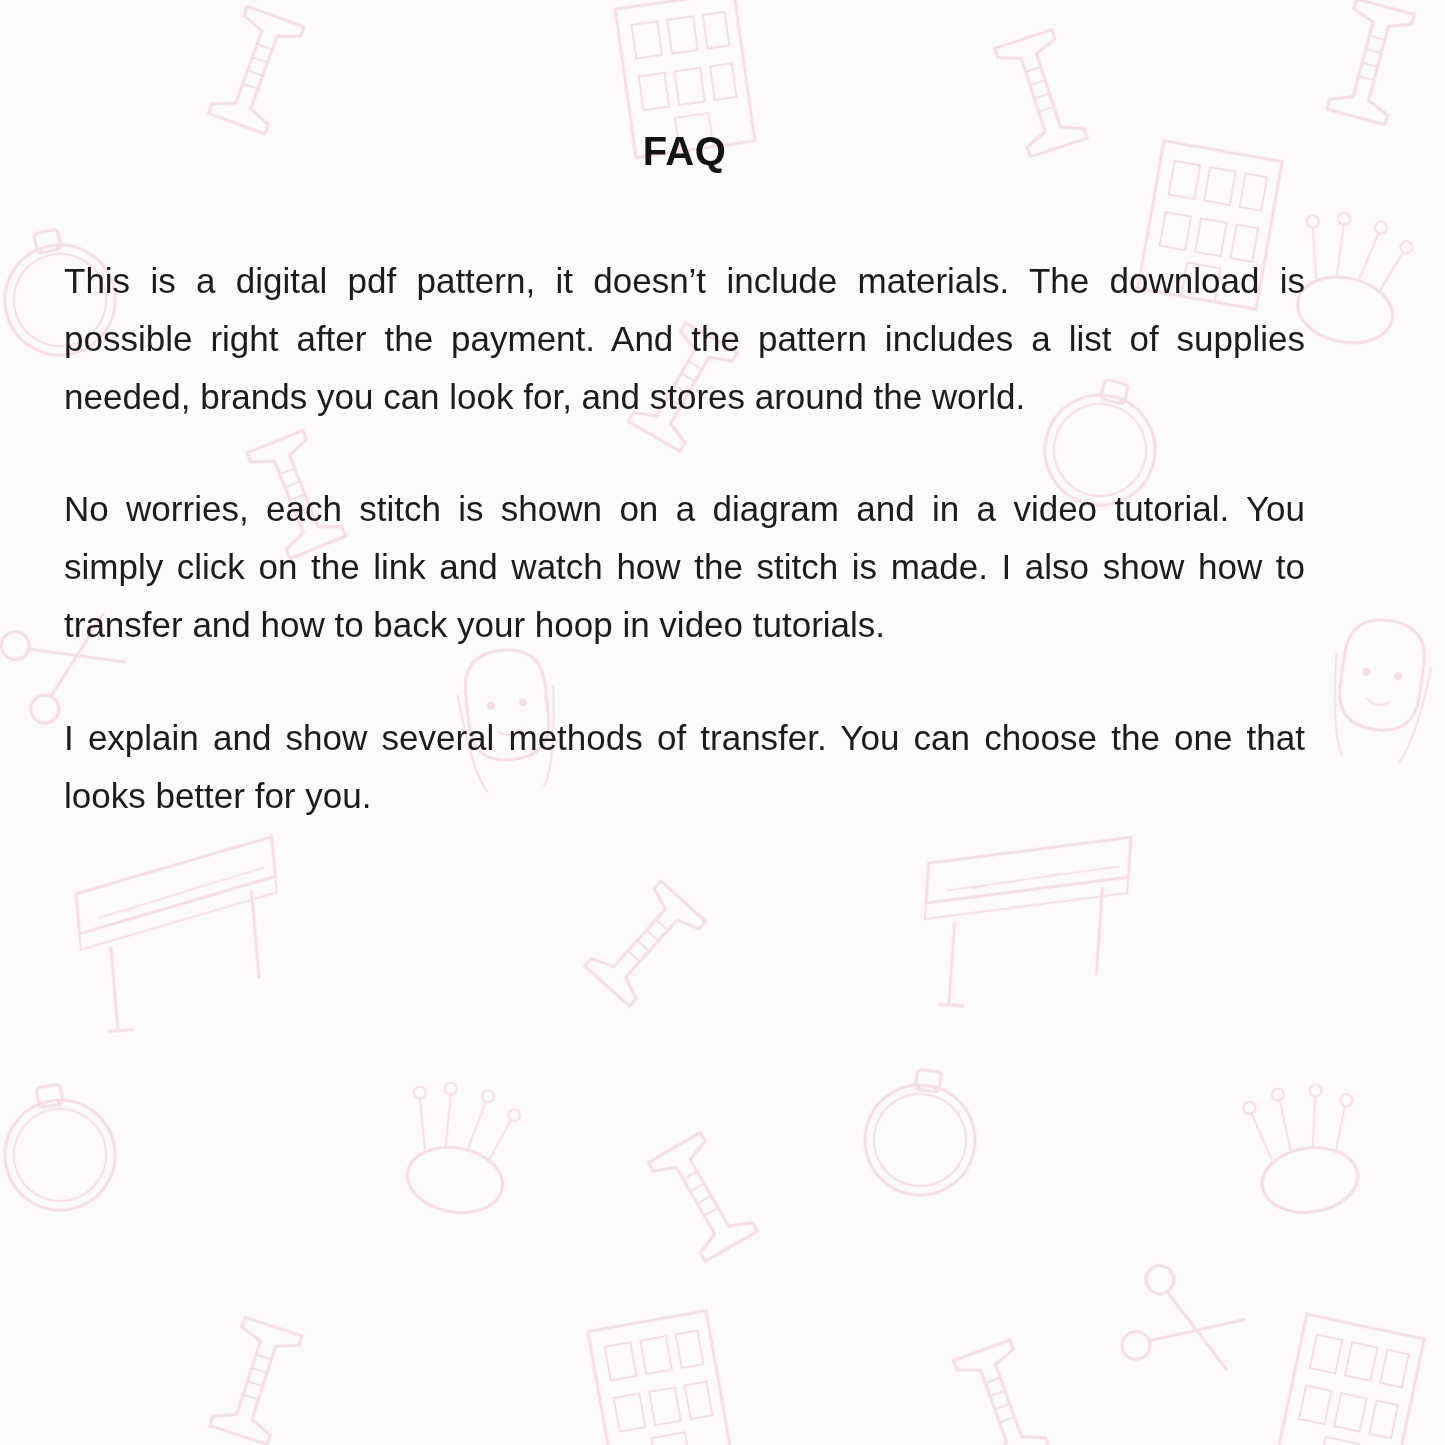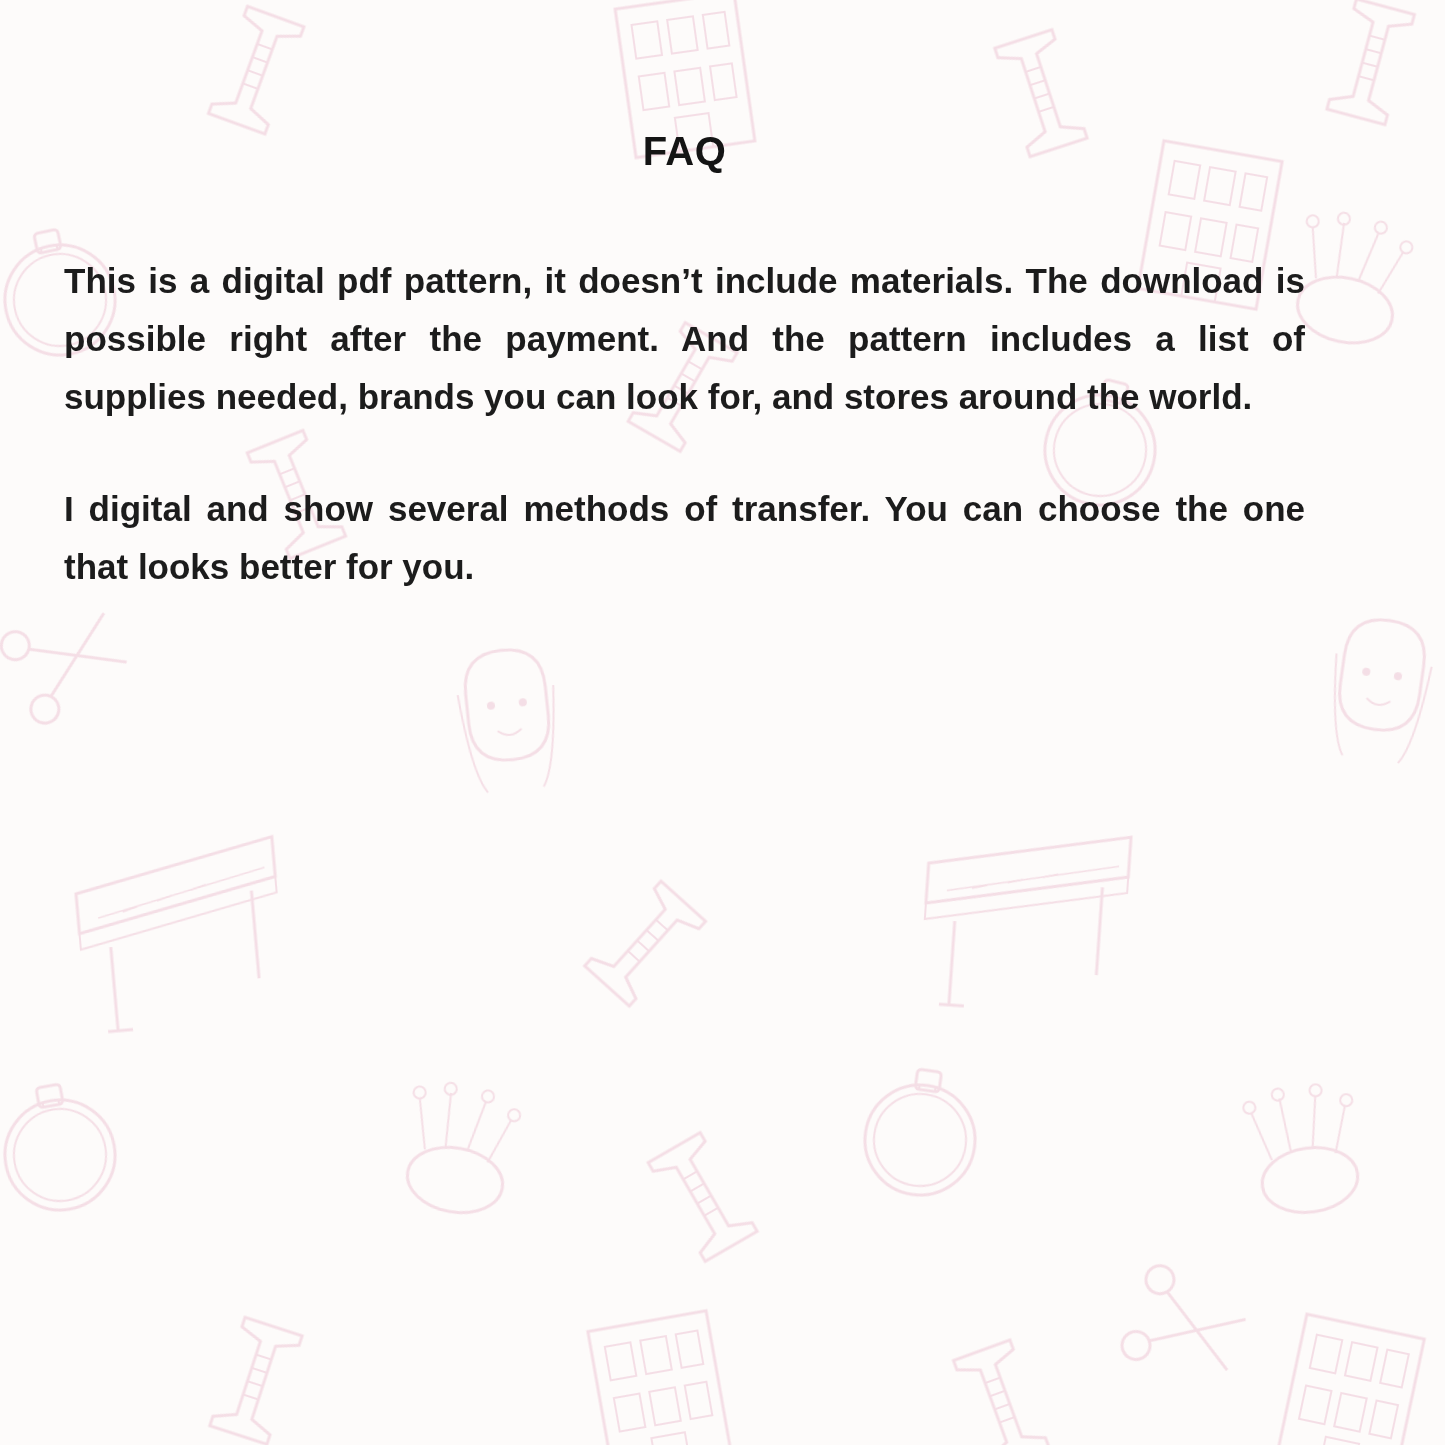--- a/index.html
+++ b/index.html
@@ -65,21 +65,21 @@
     font-weight: bold;
     line-height: 1.32;
     color: #121212;
     margin: 0 0 4px 0;
     text-align: justify;
     text-align-last: left;
   }
 
   .faq-answer {
     font-size: 35px;
-    font-weight: bold;
+    font-weight: normal;
     line-height: 1.66;
     color: #1c1c1c;
     margin: 0;
     text-align: justify;
     text-align-last: left;
   }
 
   
   .faq-item[data-index="2"] .faq-question {
     text-align: justify;
@@ -194,21 +194,22 @@
 
   <h1 class="page-title">FAQ</h1>
 
   <div class="faq-list">
 
     <div class="faq-item" data-index="0">
       <p class="faq-answer">This is a digital pdf pattern, it doesn’t include materials. The download is possible right after the payment. And the pattern includes a list of supplies needed, brands you can look for, and stores around the world.</p>
     </div>
 
     <div class="faq-item" data-index="1">
+      <p class="faq-answer">No worries, each stitch is shown on a diagram and in a video tutorial. You simply click on the link and watch how the stitch is made. I also show how to transfer and how to back your hoop in video tutorials.</p>
     </div>
 
 
     <div class="faq-item" data-index="3">
-      <p class="faq-answer">I digital and show several methods of transfer. You can choose the one that looks better for you.</p>
+      <p class="faq-answer">I explain and show several methods of transfer. You can choose the one that looks better for you.</p>
     </div>
 
   </div>
 </div>
 
 </body></html>

